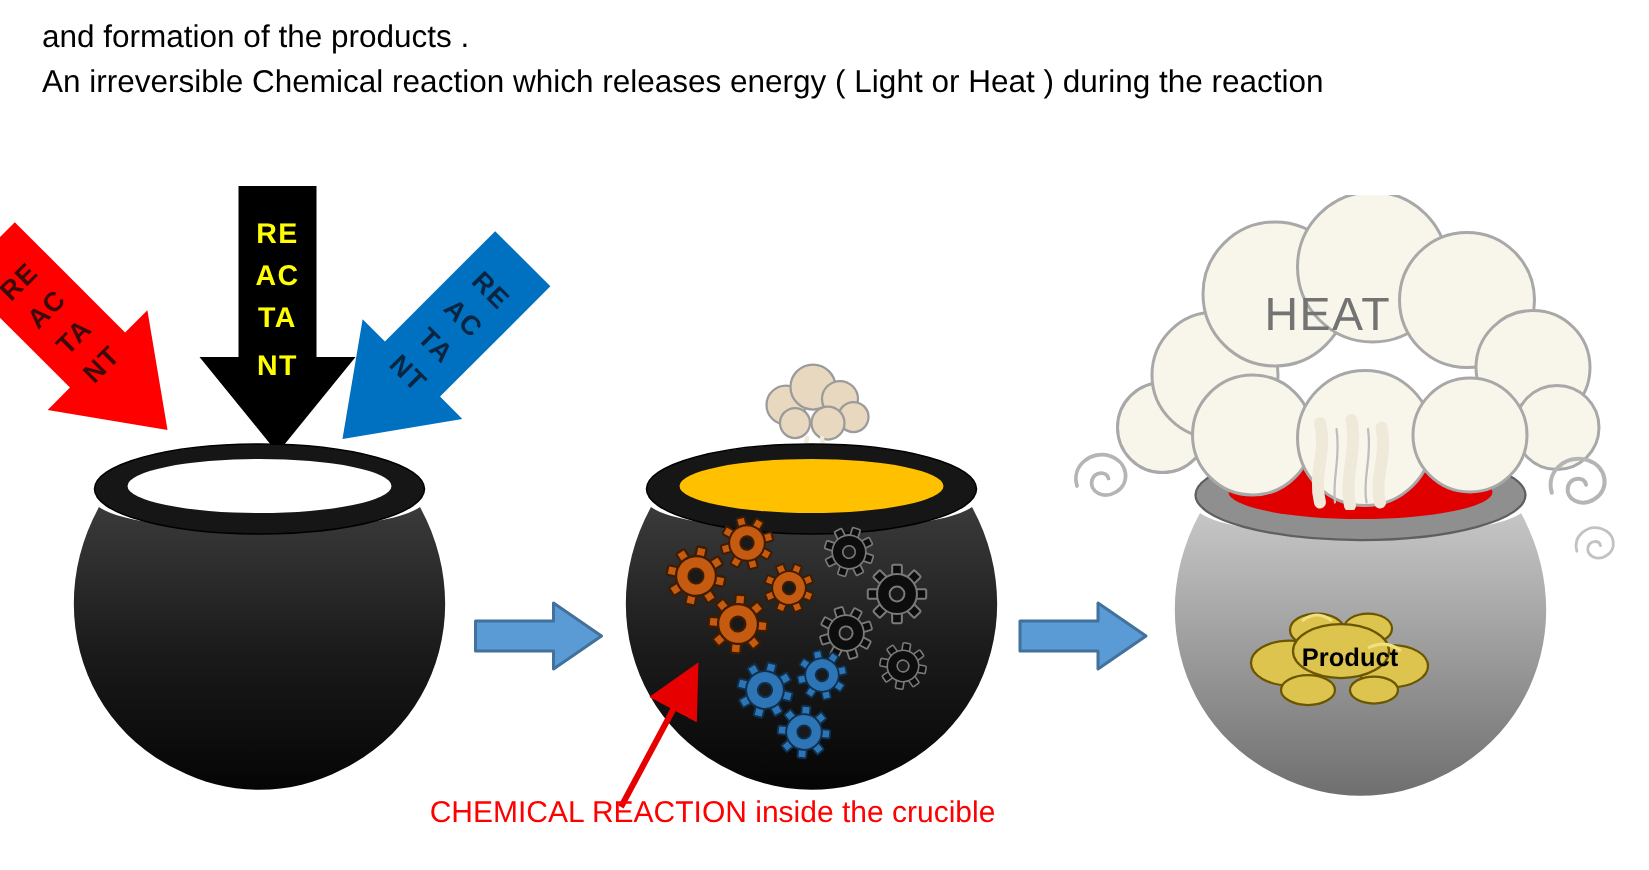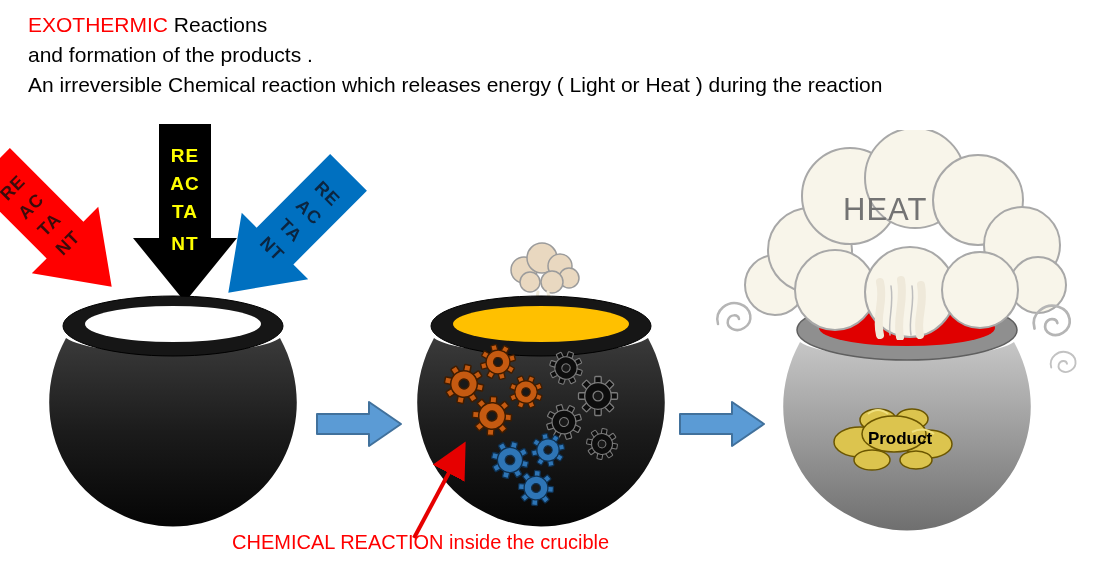--- a/index.html
+++ b/index.html
@@ -8,31 +8,30 @@
          font-family:"Liberation Sans","DejaVu Sans",sans-serif;color:#000}
   .abs{position:absolute}
   .header{position:absolute;left:28px;top:10px}
   .title{font-size:21px;line-height:30px;color:#000}
   .title .em{color:#ff0000}
   .desc{font-size:21px;line-height:30px;color:#000}
   svg text{font-family:"Liberation Sans","DejaVu Sans",sans-serif}
   .arrow-text text{font-weight:bold;font-size:18px;letter-spacing:1px;text-anchor:middle}
   .arrow-text-big text{font-weight:bold;font-size:19px;letter-spacing:1px;text-anchor:middle}
   .heat{position:absolute;left:843px;top:192px;font-size:31px;color:#737373;letter-spacing:1px}
-  .caption{position:absolute;left:232px;top:531px;width:486px;
+  .caption{position:absolute;left:232px;top:531px;width:486px;text-align:center;
            font-size:20px;color:#ff0000;white-space:nowrap}
   .product-text{font-weight:bold;font-size:17px;text-anchor:middle;fill:#000}
 </style>
 </head>
 <body>
 
 <div class="stage">
 
   <div class="header">
-    <div class="title"><span class="em">EXOTHERMIC</span><span> Reactions</span></div>
     <div class="desc">and formation of the products .</div>
     <div class="desc">An irreversible Chemical reaction which releases energy ( Light or Heat ) during the reaction</div>
   </div>
 
   <svg class="abs" style="left:-42px;top:133px" width="190" height="190" viewBox="0 0 190 190">
     <g transform="rotate(-45 95 95)">
       <polygon points="69,8 121,8 121,112 142,112 95,178 48,112 69,112" fill="#ff0000"></polygon>
       <g class="arrow-text" fill="#3b0b0b">
         <text x="95" y="44">RE</text>
         <text x="95" y="70">AC</text>

